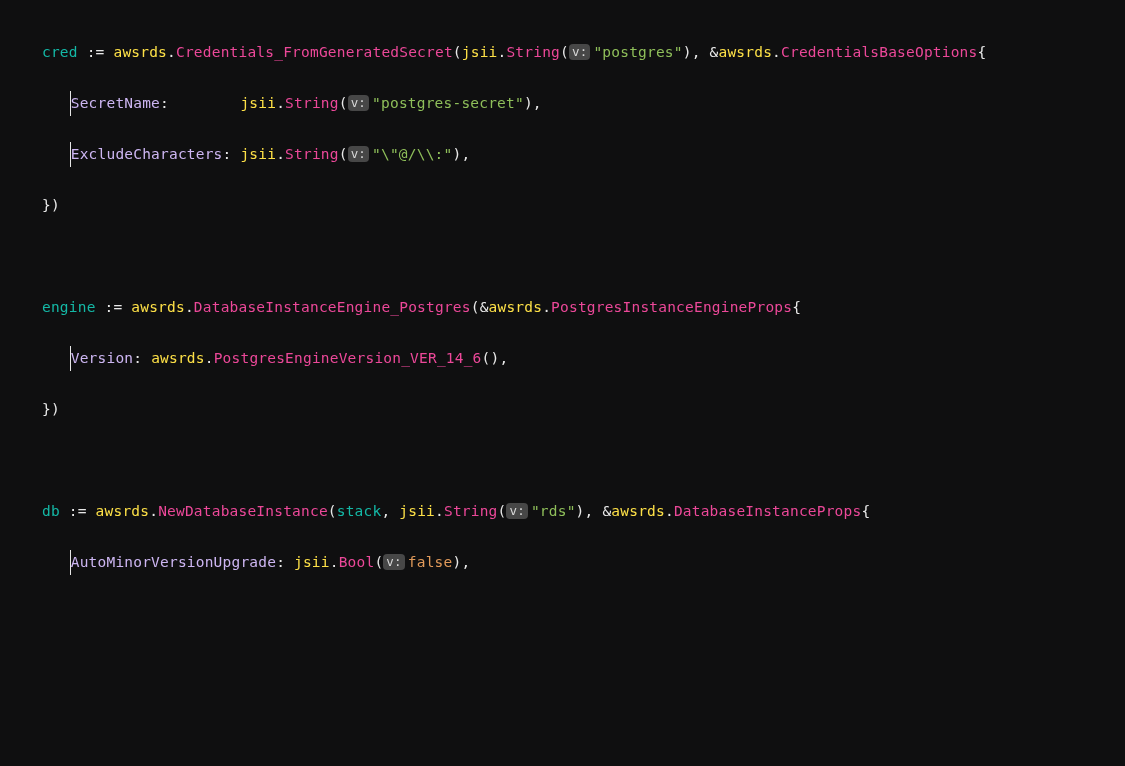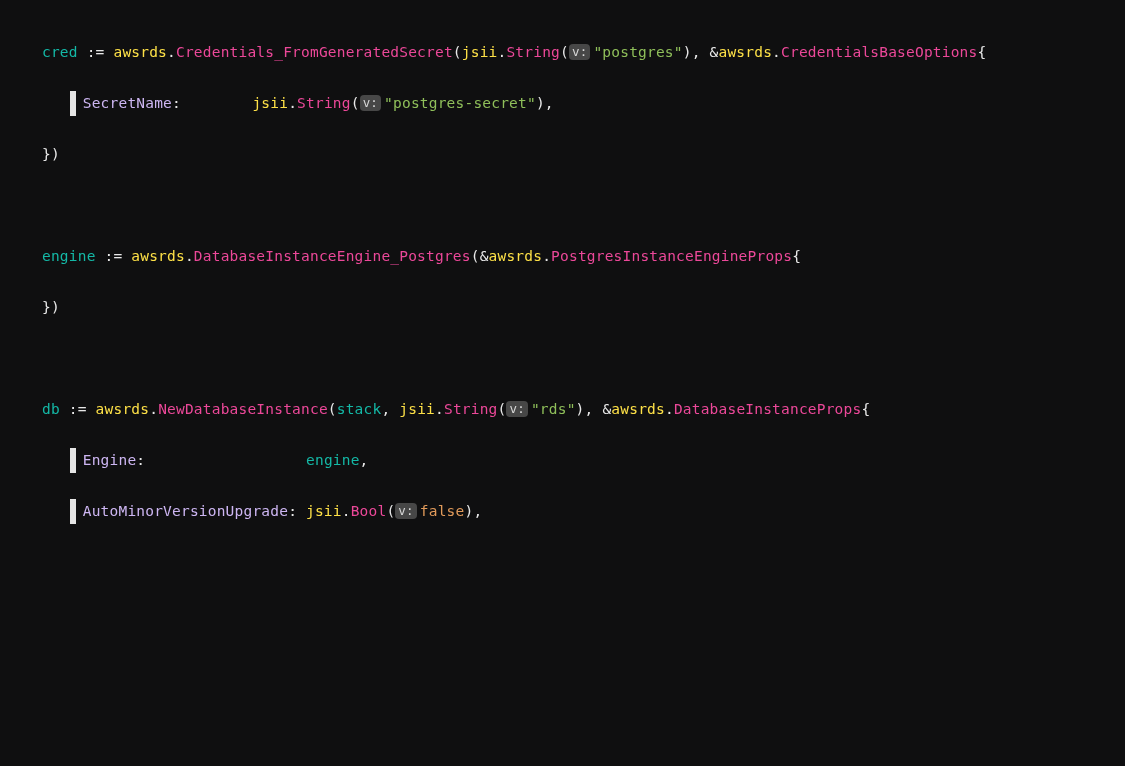--- a/index.html
+++ b/index.html
@@ -7,35 +7,36 @@
   .line{display:block}
   .kw{color:#14b8a6}
   .op{color:#e8e8e8}
   .pkg{color:#fde047}
   .fn{color:#ec4899}
   .fld{color:#cdb6f2}
   .str{color:#8fbf5a}
   .num{color:#7db3d8}
   .bool{color:#e19a5a}
   .hint{display:inline-block;background:#474747;color:#d8d8d8;border-radius:4px;padding:0 3px;margin:0 3px 0 0;font-size:12.5px;line-height:16px;vertical-align:1px}
-  .guide{border-left:6px solid #e5e5e5;padding-left:7px;margin-left:-8px;display:inline-block}
+  .guide{border-left:1px solid #e5e5e5;margin-left:-8px;display:inline-block}
 </style>
 </head>
 <body>
 
 <div id="code">
 <span class="line"><span class="kw">cred</span><span class="op"> := </span><span class="pkg">awsrds</span><span class="op">.</span><span class="fn">Credentials_FromGeneratedSecret</span><span class="op">(</span><span class="pkg">jsii</span><span class="op">.</span><span class="fn">String</span><span class="op">(</span><span class="hint">v:</span><span class="str">"postgres"</span><span class="op">)</span><span class="op">,</span> <span class="op">&amp;</span><span class="pkg">awsrds</span><span class="op">.</span><span class="fn">CredentialsBaseOptions</span><span class="op">{</span></span>
 <span class="line">    <span class="guide"><span class="fld">SecretName</span><span class="op">:</span>        <span class="pkg">jsii</span><span class="op">.</span><span class="fn">String</span><span class="op">(</span><span class="hint">v:</span><span class="str">"postgres-secret"</span><span class="op">)</span><span class="op">,</span></span></span>
+<span class="line">    <span class="guide"><span class="fld">ExcludeCharacters</span><span class="op">:</span> <span class="pkg">jsii</span><span class="op">.</span><span class="fn">String</span><span class="op">(</span><span class="hint">v:</span><span class="str">"\"@/\\:"</span><span class="op">)</span><span class="op">,</span></span></span>
 <span class="line"><span class="op">})</span></span>
 <span class="line"> </span>
 <span class="line"><span class="kw">engine</span><span class="op"> := </span><span class="pkg">awsrds</span><span class="op">.</span><span class="fn">DatabaseInstanceEngine_Postgres</span><span class="op">(</span><span class="op">&amp;</span><span class="pkg">awsrds</span><span class="op">.</span><span class="fn">PostgresInstanceEngineProps</span><span class="op">{</span></span>
+<span class="line">    <span class="guide"><span class="fld">Version</span><span class="op">:</span> <span class="pkg">awsrds</span><span class="op">.</span><span class="fn">PostgresEngineVersion_VER_14_6</span><span class="op">(</span><span class="op">)</span><span class="op">,</span></span></span>
 <span class="line"><span class="op">})</span></span>
 <span class="line"> </span>
 <span class="line"><span class="kw">db</span><span class="op"> := </span><span class="pkg">awsrds</span><span class="op">.</span><span class="fn">NewDatabaseInstance</span><span class="op">(</span><span class="kw">stack</span><span class="op">,</span> <span class="pkg">jsii</span><span class="op">.</span><span class="fn">String</span><span class="op">(</span><span class="hint">v:</span><span class="str">"rds"</span><span class="op">)</span><span class="op">,</span> <span class="op">&amp;</span><span class="pkg">awsrds</span><span class="op">.</span><span class="fn">DatabaseInstanceProps</span><span class="op">{</span></span>
-<span class="line">    <span class="guide"><span class="fld">Engine</span><span class="op">:</span>                  <span class="kw">engine</span><span class="op">,</span></span></span>
 <span class="line">    <span class="guide"><span class="fld">AutoMinorVersionUpgrade</span><span class="op">:</span> <span class="pkg">jsii</span><span class="op">.</span><span class="fn">Bool</span><span class="op">(</span><span class="hint">v:</span><span class="bool">false</span><span class="op">)</span><span class="op">,</span></span></span>
 
 
 
 
 
 
 
 
 

